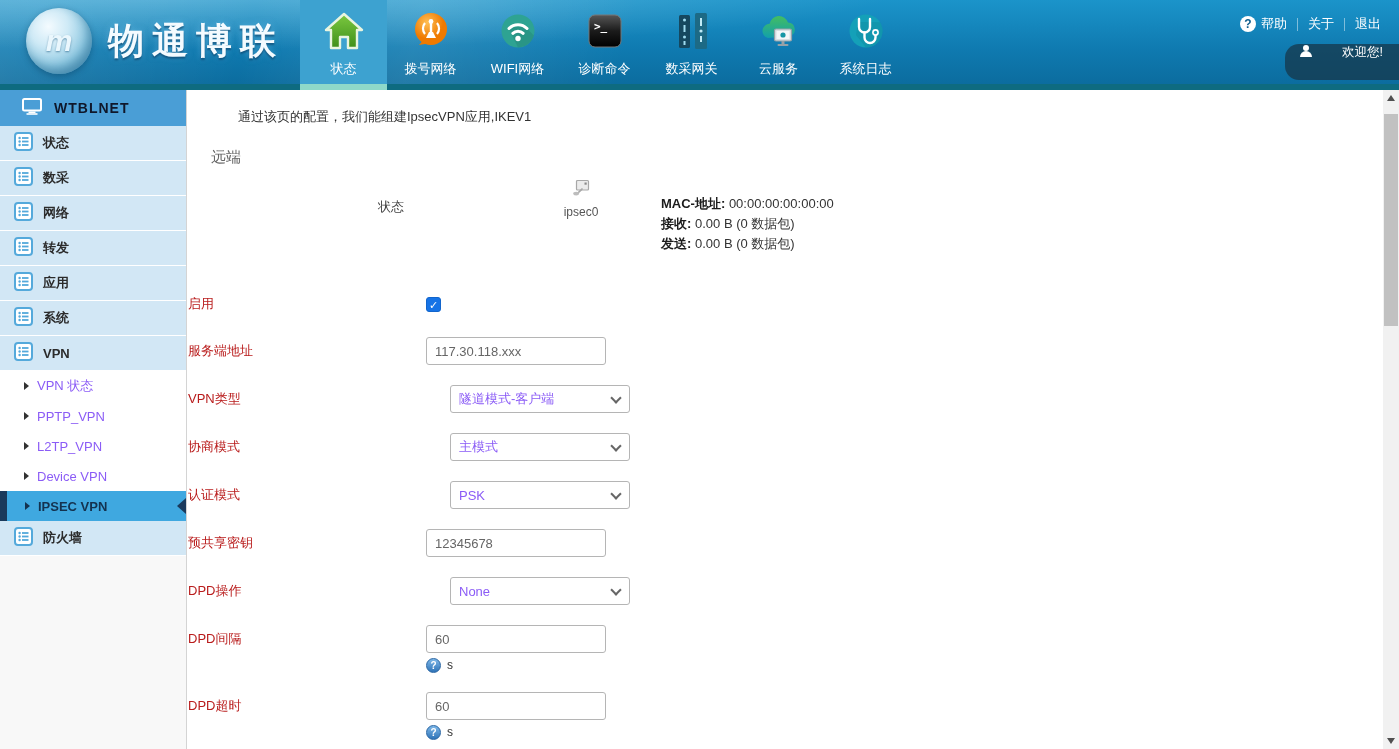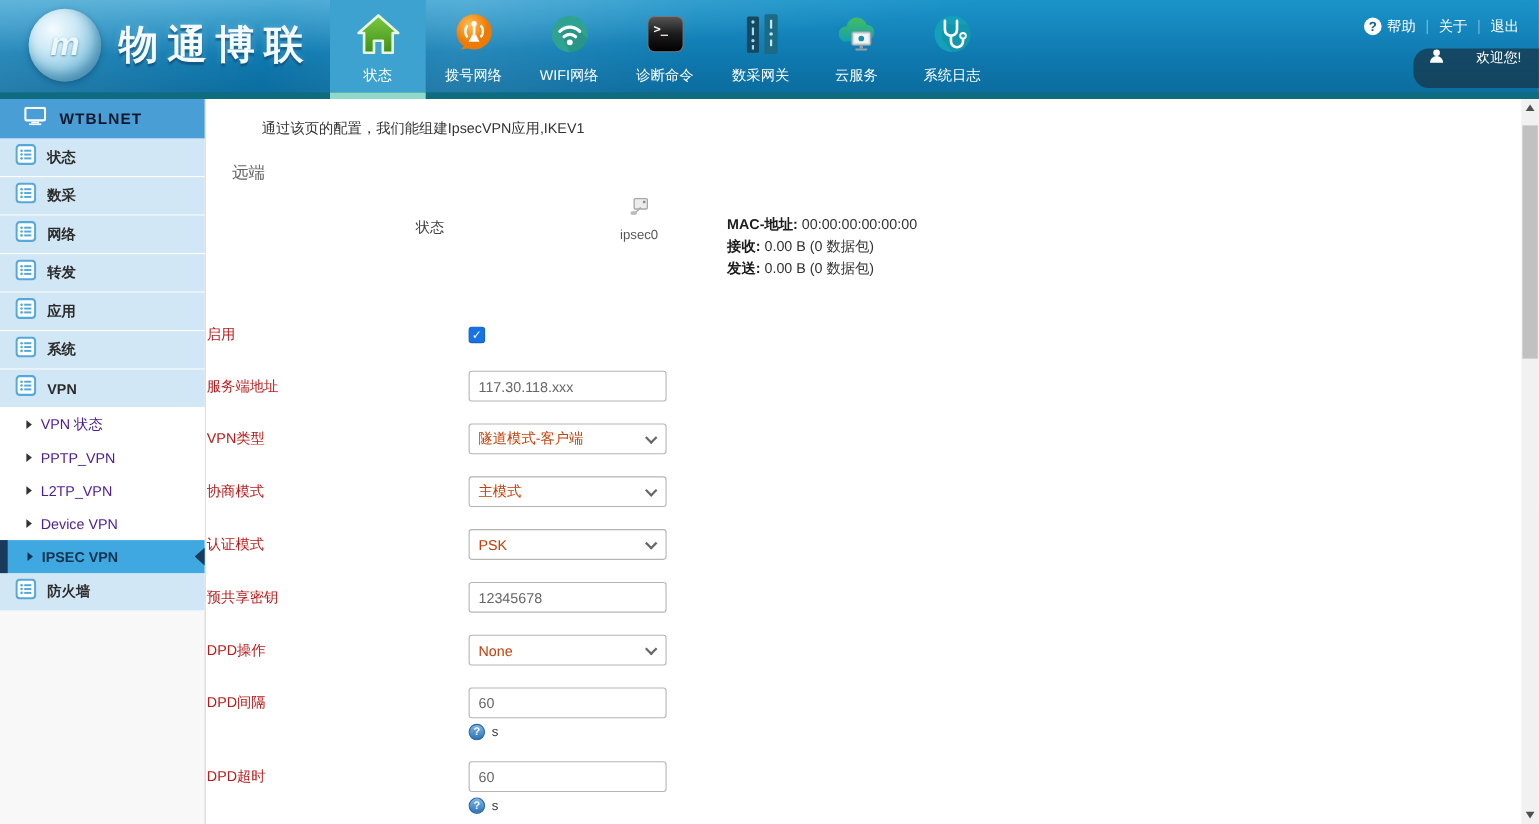--- a/index.html
+++ b/index.html
@@ -42,21 +42,21 @@
 
   
   .sidebar { position:absolute; left:0; top:90px; width:187px; height:659px; background:#f8f8f8; border-right:1px solid #d4d4d4; }
   .side-title { height:36px; background:#4a9ed6; display:flex; align-items:center; padding-left:22px; }
   .side-title .t { color:#0f172a; font-size:14px; font-weight:bold; letter-spacing:1px; margin-left:12px; }
   .side-item { height:35px; background:#d2e7f5; border-bottom:1px solid #fff; display:flex; align-items:center; padding-left:14px; cursor:pointer; }
   .side-item .lbl { margin-left:10px; font-size:13px; color:#2b2b2b; font-weight:bold; }
   .submenu { background:#fff; }
   .sub-item { height:30px; display:flex; align-items:center; padding-left:24px; cursor:pointer; position:relative; background:#fff; }
   .sub-item .tri { width:0; height:0; border-left:5px solid #333; border-top:4px solid transparent; border-bottom:4px solid transparent; margin-right:8px; }
-  .sub-item .slbl { font-size:13px; color:#4c1d95; }
+  .sub-item .slbl { font-size:13px; color:#8b5cf6; }
   .sub-item.selected { background:#3fa8e0; border-left:7px solid #1a3a5c; padding-left:18px; }
   .sub-item.selected .slbl { color:#14324f; font-weight:bold; }
   .sub-item.selected .tri { border-left-color:#14324f; }
   .sub-item.selected::after { content:""; position:absolute; right:0; top:50%; margin-top:-8px;
     border-top:8px solid transparent; border-bottom:8px solid transparent; border-right:9px solid #1a3a5c; }
 
   
   .main { position:absolute; left:188px; top:90px; width:1195px; height:659px; background:#fff; }
   .desc { position:absolute; left:50px; top:18px; font-size:13px; color:#333; }
   .section-title { position:absolute; left:23px; top:58px; font-size:15px; color:#666; }
@@ -66,21 +66,21 @@
   .iface-name { font-size:12px; color:#555; margin-top:4px; }
   .iface-info { position:absolute; left:473px; top:104px; font-size:13px; color:#333; line-height:20px; }
   .iface-info b { color:#1c1c1c; }
 
   .frow { position:absolute; left:0; height:28px; display:flex; align-items:center; }
   .flabel { width:216px; font-size:13px; color:#b91c1c; }
   .fctrl { margin-left:22px; }
   input.txt { width:180px; height:28px; border:1px solid #b5b5b5; border-radius:3px; padding:0 8px; font-size:13px; color:#666;
     font-family:"Liberation Sans","DejaVu Sans",sans-serif; outline:none; background:#fff; }
   .fakeselect { width:180px; height:28px; border:1px solid #b5b5b5; border-radius:3px; background:#fff; display:flex; align-items:center;
-    padding:0 8px; font-size:13px; color:#c2410c; cursor:pointer; position:relative; }
+    padding:0 8px; font-size:13px; color:#8b5cf6; cursor:pointer; position:relative;margin-left:24px; }
   .chev { position:absolute; right:9px; top:8px; width:8px; height:8px; border-left:2px solid #666; border-bottom:2px solid #666; transform:rotate(-45deg); }
   .cb { width:15px; height:15px; background:#1673e6; border:1px solid #1265cc; border-radius:3px; color:#fff; font-size:11px; line-height:14px;
     text-align:center; font-weight:bold; cursor:pointer; }
   .unit-line { position:absolute; display:flex; align-items:center; left:238px; height:16px; }
   .qicon { width:15px; height:15px; border-radius:50%; background:linear-gradient(180deg,#7db7e8,#2f74b8); border:1px solid #2a66a4;
     color:#fff; font-size:10px; font-weight:bold; display:inline-flex; align-items:center; justify-content:center; cursor:pointer; }
   .unit-line .u { margin-left:6px; font-size:12px; color:#333; }
 
   
   .scrollbar { position:absolute; right:0; top:90px; width:16px; height:659px; background:#f1f1f1; }

